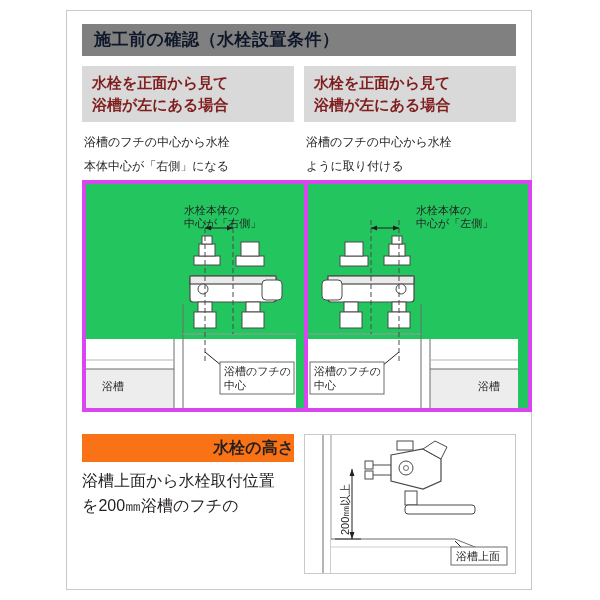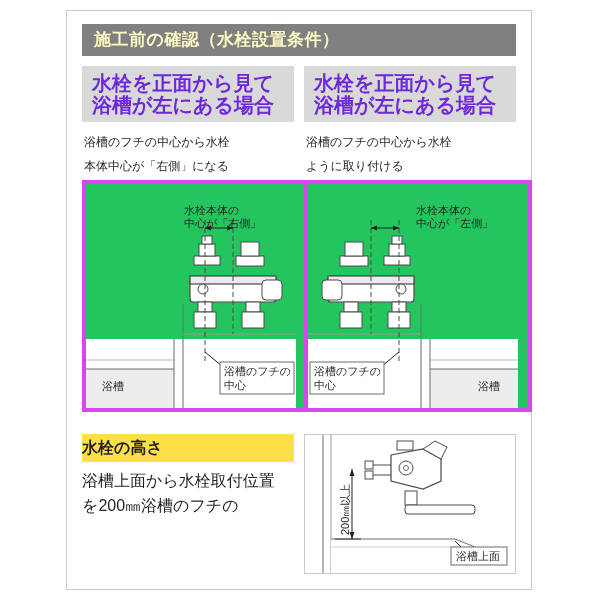--- a/index.html
+++ b/index.html
@@ -22,42 +22,42 @@
     width:466px;height:580px;
     border:1px solid #c9c9c9;
     box-sizing:border-box;
   }
   
   .title-bar{
     position:absolute;
     left:82px;top:24px;
     width:434px;height:32px;
     background:#808080;
-    color:#fef9c3;
+    color:#0f172a;
     font-size:17px;
     font-weight:bold;
     line-height:32px;
     padding-left:12px;
     box-sizing:border-box;
     letter-spacing:0.5px;
   }
   
   .col{
     position:absolute;
     top:66px;
     width:212px;
   }
   .col-left{left:82px;}
   .col-right{left:304px;}
 
   .sub-head{
     background:#d9d9d9;
-    color:#6d28d9;
+    color:#7f1d1d;
     font-weight:bold;
-    font-size:20px;
+    font-size:15px;
     line-height:22px;
     padding:6px 0 6px 10px;
     box-sizing:border-box;
     width:212px;
     height:56px;
   }
   .body-text{
     font-size:12px;
     line-height:24px;
     padding:8px 2px 6px 2px;
@@ -76,24 +76,24 @@
     overflow:hidden;
   }
   .fig-left{left:82px;top:180px;}
   .fig-right{left:304px;top:180px;}
 
   
   .bot-head{
     position:absolute;
     left:82px;top:434px;
     width:212px;height:28px;
-    background:#fde047;
+    background:#f97316;
     font-weight:bold;
     font-size:16px;
-    text-align:left;
+    text-align:right;
     line-height:28px;
     box-sizing:border-box;
   }
   .bot-text{
     position:absolute;
     left:82px;top:468px;
     width:216px;
     font-size:16px;
     line-height:25px;
   }

